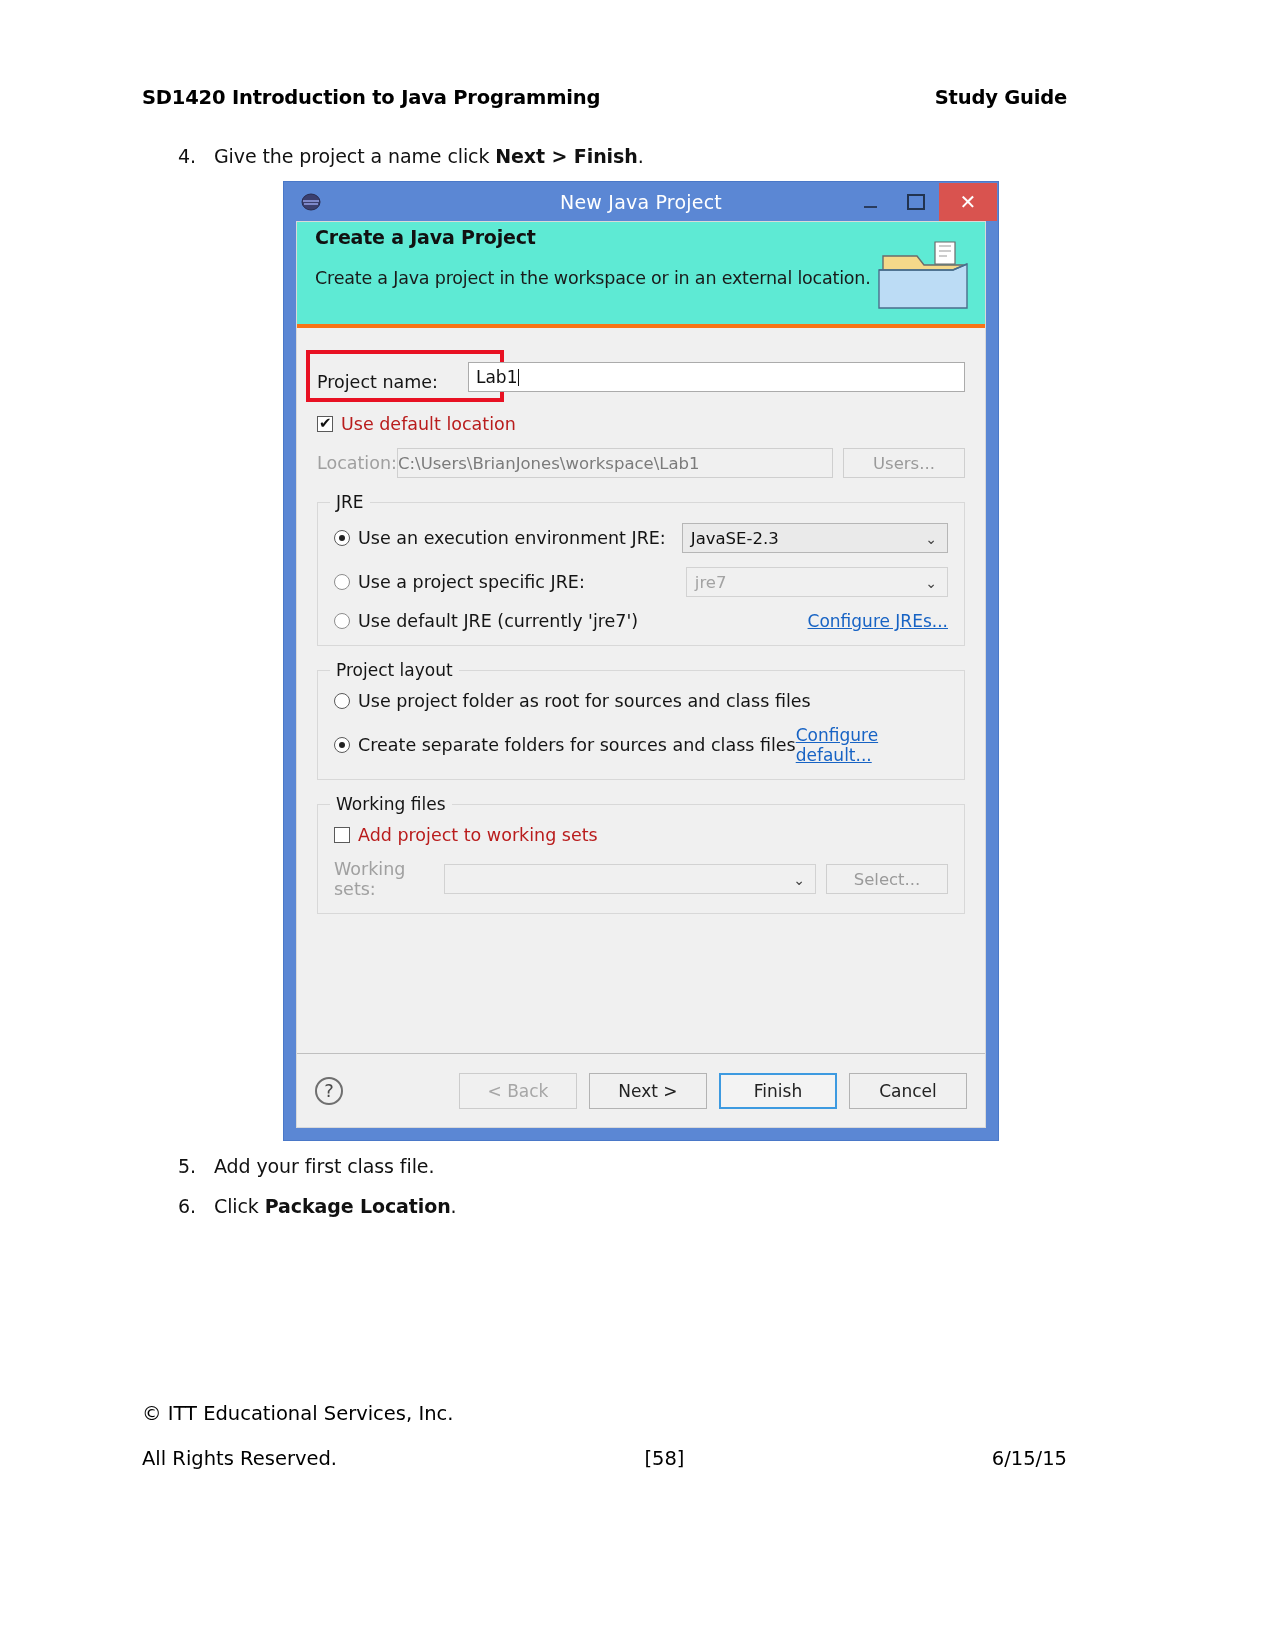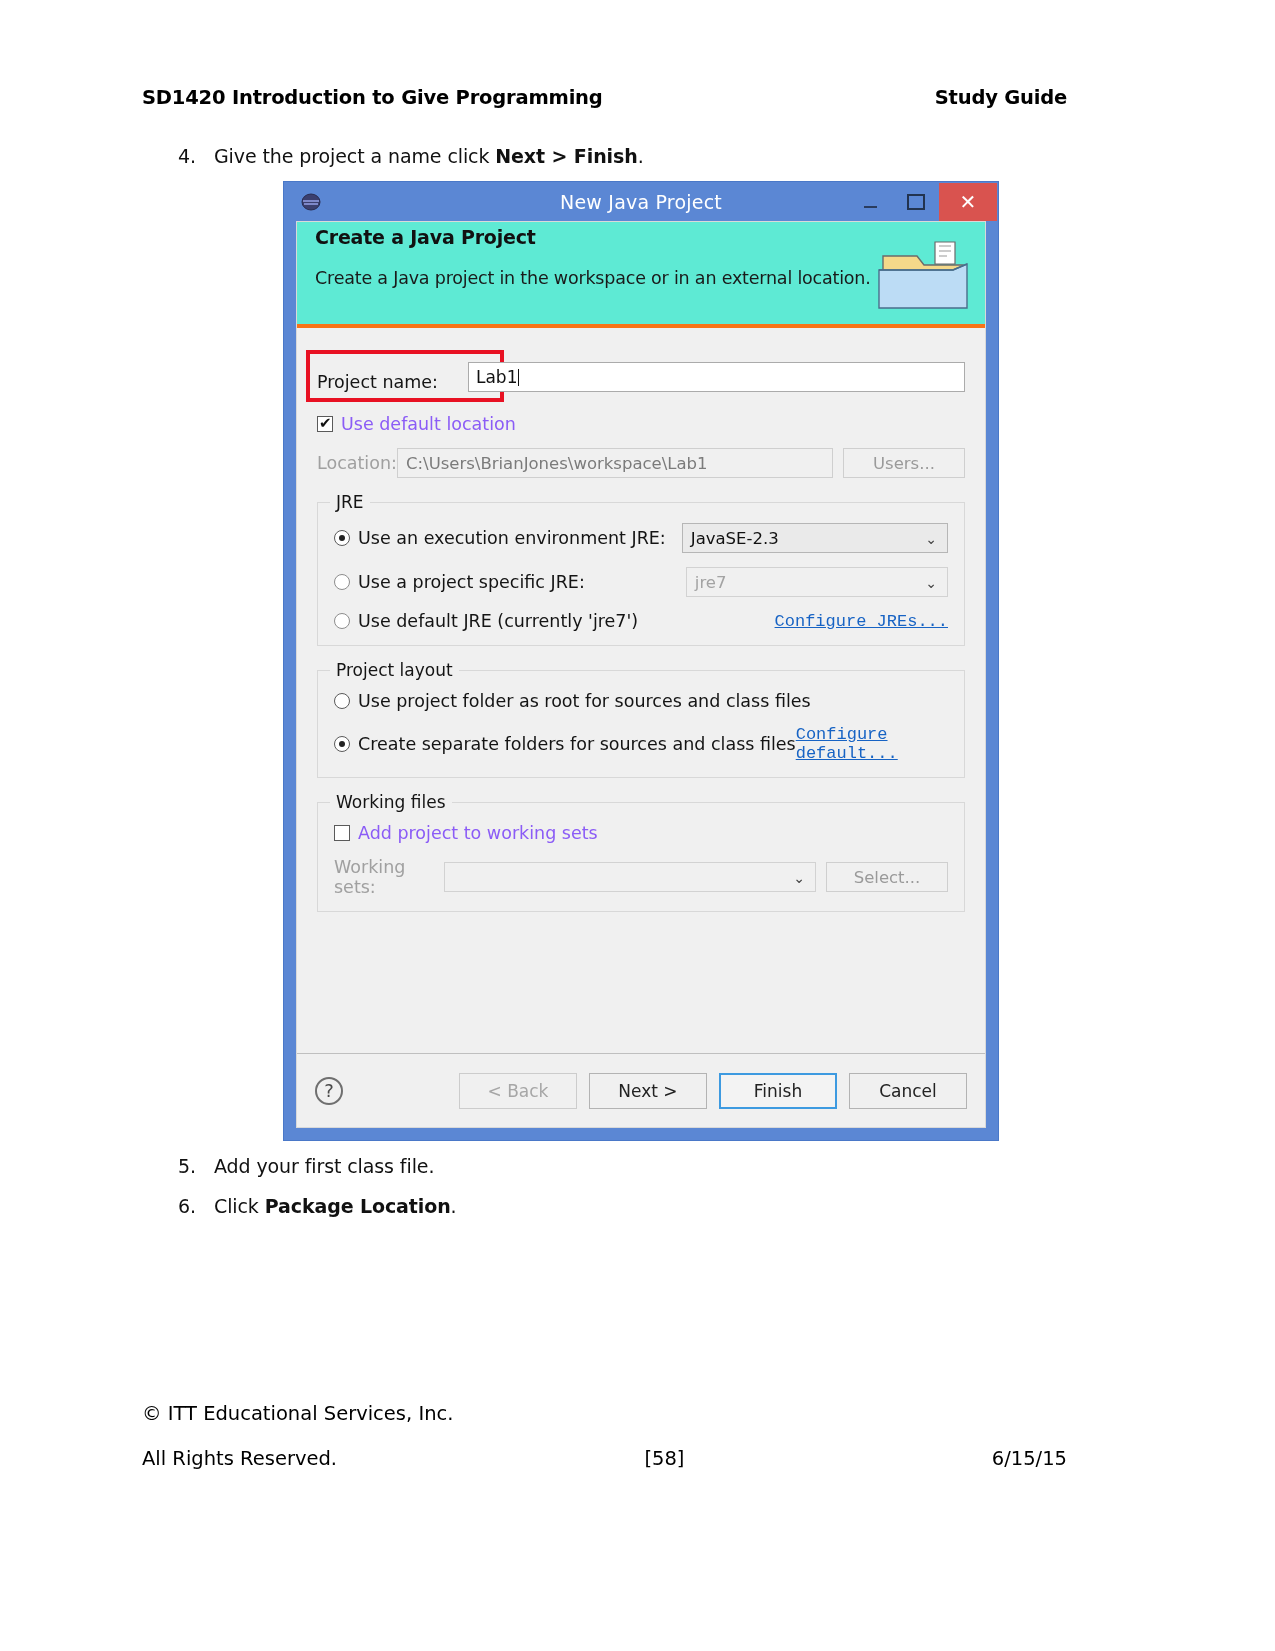--- a/index.html
+++ b/index.html
@@ -104,27 +104,27 @@
   }
 
   .chk-row { display:flex; align-items:center; margin-top:22px; }
   .checkbox {
     width:16px; height:16px; border:1px solid #5a5a5a; background:#fff;
     position:relative; flex:none;
   }
   .checkbox.checked::after {
     content:"✔"; position:absolute; left:1px; top:-3px; font-size:15px; color:#111; line-height:18px;
   }
-  .chk-label { font-size:17.5px; color:#8b5cf6; margin-left:8px; }
+  .chk-label { font-size:17.5px; color:#b91c1c; margin-left:8px; }
 
   .loc-row { display:flex; align-items:center; margin-top:14px; }
   .loc-label { font-size:17.5px; color:#a0a0a0; width:80px; }
   .loc-input {
     flex:1; height:30px; background:#f0f0f0; border:1px solid #cfcfcf;
-    font-size:16.5px; color:#7b7b7b; display:flex; align-items:center; padding-left:8px;
+    font-size:16.5px; color:#7b7b7b; display:flex; align-items:center; 
   }
   .btn-flat {
     margin-left:10px; width:122px; height:30px; background:#f0f0f0;
     border:1px solid #cfcfcf; color:#9a9a9a; font-size:16.5px;
     display:flex; align-items:center; justify-content:center;
   }
 
   
   .group { position:relative; margin-top:24px; border:1px solid #d8d8d8; padding:20px 16px 14px 16px; }
   .group > .legend {
@@ -146,21 +146,21 @@
   .radio-label { font-size:17.5px; color:#141414; margin-left:8px; white-space:nowrap; }
 
   .combo {
     height:30px; border:1px solid #b6b6b6; background:#eaeaea;
     display:flex; align-items:center; padding:0 8px; font-size:16.5px; color:#111;
     position:relative;
   }
   .combo .arrow { position:absolute; right:10px; top:7px; font-size:14px; color:#444; }
   .combo.dim { background:#f0f0f0; border-color:#d2d2d2; color:#a3a3a3; }
 
-  .link { color:#1763c4; text-decoration:underline; font-size:17px; cursor:pointer;font-family:Liberation Mono, monospace; }
+  .link { color:#1763c4; text-decoration:underline; font-size:17px; cursor:pointer; }
 
   .btnbar {
     border-top:1px solid #bfbfbf; background:#f0f0f0;
     height:74px; display:flex; align-items:center; padding:0 18px; position:relative;
   }
   .help-icon {
     width:28px; height:28px; border:2px solid #6f6f6f; border-radius:50%;
     color:#4a4a4a; font-size:18px; display:flex; align-items:center; justify-content:center;
   }
   .btn {
@@ -171,21 +171,21 @@
   .btn.dim { color:#a6a6a6; border-color:#cccccc; }
   .btn.primary { border:2px solid #3d9ae0; background:#f3f3f3; }
   .btn-group { margin-left:auto; display:flex; align-items:center; }
 </style>
 </head>
 <body>
 
 <div class="page">
 
   <div class="doc-header">
-    <div class="left">SD1420 Introduction to Give Programming</div>
+    <div class="left">SD1420 Introduction to Java Programming</div>
     <div class="right">Study Guide</div>
   </div>
 
   <div class="step" id="step4">
     <span class="num">4.</span>
     <span class="txt"><span>Give the project a name click </span><b>Next &gt; Finish</b><span>.</span></span>
   </div>
 
   <div class="step" id="step5">
     <span class="num">5.</span>

